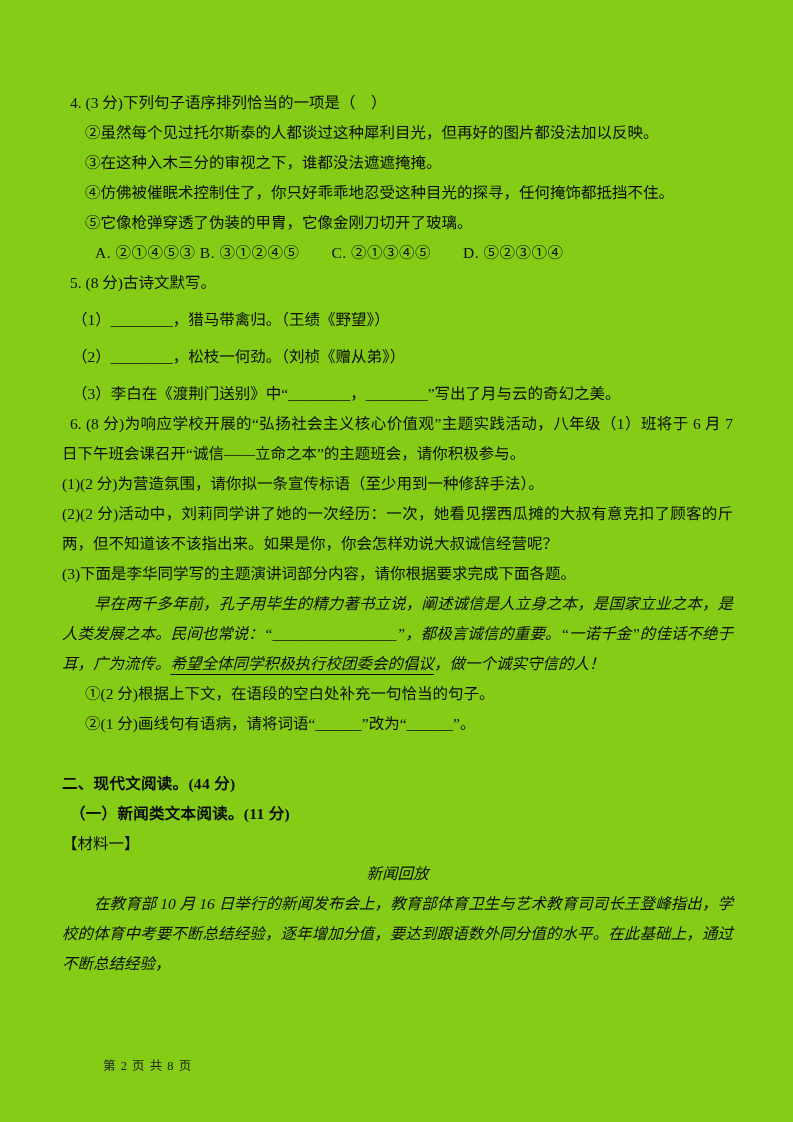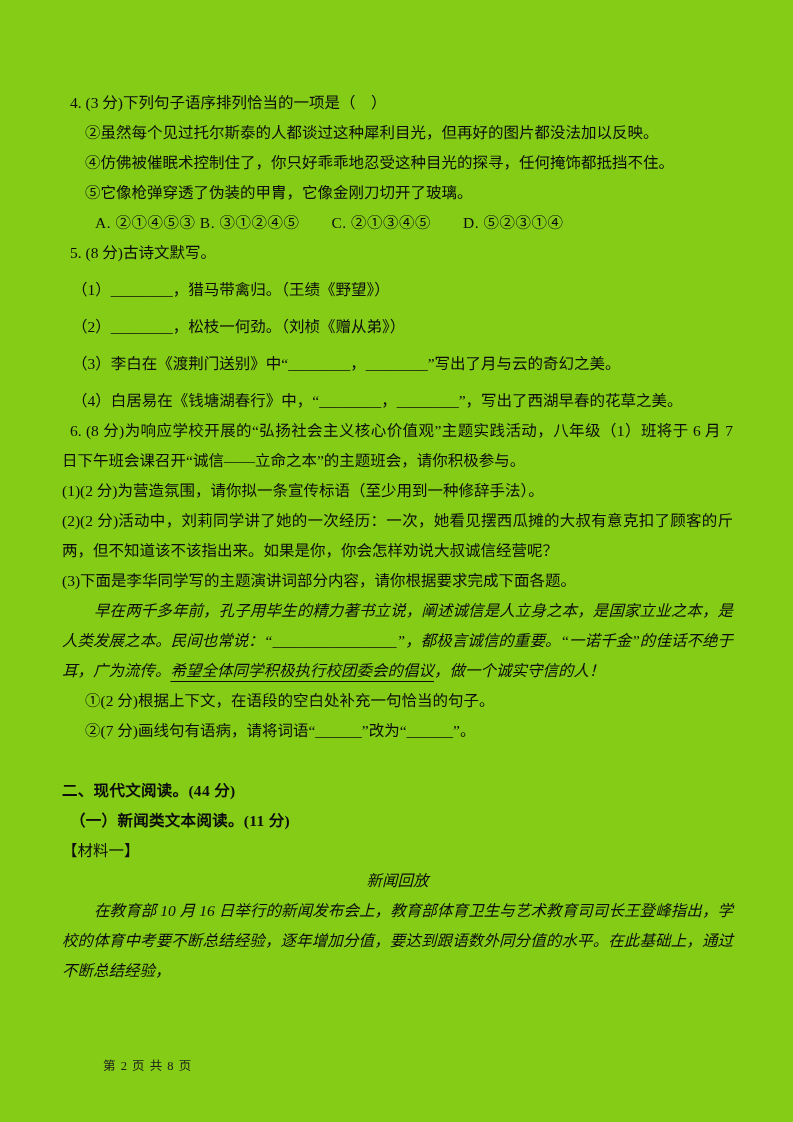--- a/index.html
+++ b/index.html
@@ -47,35 +47,35 @@
     margin-left: 40px;
   }
 </style>
 </head>
 <body>
 
 <div class="page">
   <div class="doc-body">
       <div class="line q"><span>4. (3 分)下列句子语序排列恰当的一项是（　）</span></div>
       <div class="line item"><span>②虽然每个见过托尔斯泰的人都谈过这种犀利目光，但再好的图片都没法加以反映。</span></div>
+      <div class="line item"><span>③在这种入木三分的审视之下，谁都没法遮遮掩掩。</span></div>
       <div class="line item"><span>④仿佛被催眠术控制住了，你只好乖乖地忍受这种目光的探寻，任何掩饰都抵挡不住。</span></div>
       <div class="line item"><span>⑤它像枪弹穿透了伪装的甲胄，它像金刚刀切开了玻璃。</span></div>
       <div class="line choices"><span>A. ②①④⑤③ B. ③①②④⑤　　C. ②①③④⑤　　D. ⑤②③①④</span></div>
       <div class="line q"><span>5. (8 分)古诗文默写。</span></div>
       <div class="line sub"><span>（1）________，猎马带禽归。（王绩《野望》）</span></div>
       <div class="line sub"><span>（2）________，松枝一何劲。（刘桢《赠从弟》）</span></div>
       <div class="line sub"><span>（3）李白在《渡荆门送别》中“________，________”写出了月与云的奇幻之美。</span></div>
-      <div class="line sub"><span>（4）白居易在《钱塘湖春行》中，“________，________”，写出了西湖早春的花草之美。</span></div>
       <div class="line q"><span>6. (8 分)为响应学校开展的“弘扬社会主义核心价值观”主题实践活动，八年级（1）班将于 6 月 7 日下午班会课召开“诚信——立命之本”的主题班会，请你积极参与。</span></div>
       <div class="line flow"><span>(1)(2 分)为营造氛围，请你拟一条宣传标语（至少用到一种修辞手法）。</span></div>
       <div class="line flow"><span>(2)(2 分)活动中，刘莉同学讲了她的一次经历：一次，她看见摆西瓜摊的大叔有意克扣了顾客的斤两，但不知道该不该指出来。如果是你，你会怎样劝说大叔诚信经营呢？</span></div>
       <div class="line flow"><span>(3)下面是李华同学写的主题演讲词部分内容，请你根据要求完成下面各题。</span></div>
       <div class="line kaiti"><span>早在两千多年前，孔子用毕生的精力著书立说，阐述诚信是人立身之本，是国家立业之本，是人类发展之本。民间也常说：“________________”，都极言诚信的重要。“一诺千金”的佳话不绝于耳，广为流传。</span><span class="u">希望全体同学积极执行校团委会的倡议</span><span>，做一个诚实守信的人！</span></div>
       <div class="line item"><span>①(2 分)根据上下文，在语段的空白处补充一句恰当的句子。</span></div>
-      <div class="line item"><span>②(7 分)画线句有语病，请将词语“______”改为“______”。</span></div>
+      <div class="line item"><span>②(1 分)画线句有语病，请将词语“______”改为“______”。</span></div>
       <div class="line gap"></div>
       <div class="line hb"><span>二、现代文阅读。(44 分)</span></div>
       <div class="line hb2"><span>（一）新闻类文本阅读。(11 分)</span></div>
       <div class="line flow"><span>【材料一】</span></div>
       <div class="line kaiti center"><span>新闻回放</span></div>
       <div class="line kaiti"><span>在教育部 10 月 16 日举行的新闻发布会上，教育部体育卫生与艺术教育司司长王登峰指出，学校的体育中考要不断总结经验，逐年增加分值，要达到跟语数外同分值的水平。在此基础上，通过不断总结经验，</span></div>
     </div>
   <div class="footer">
     <span>第 2 页 共 8 页</span>
   </div>

